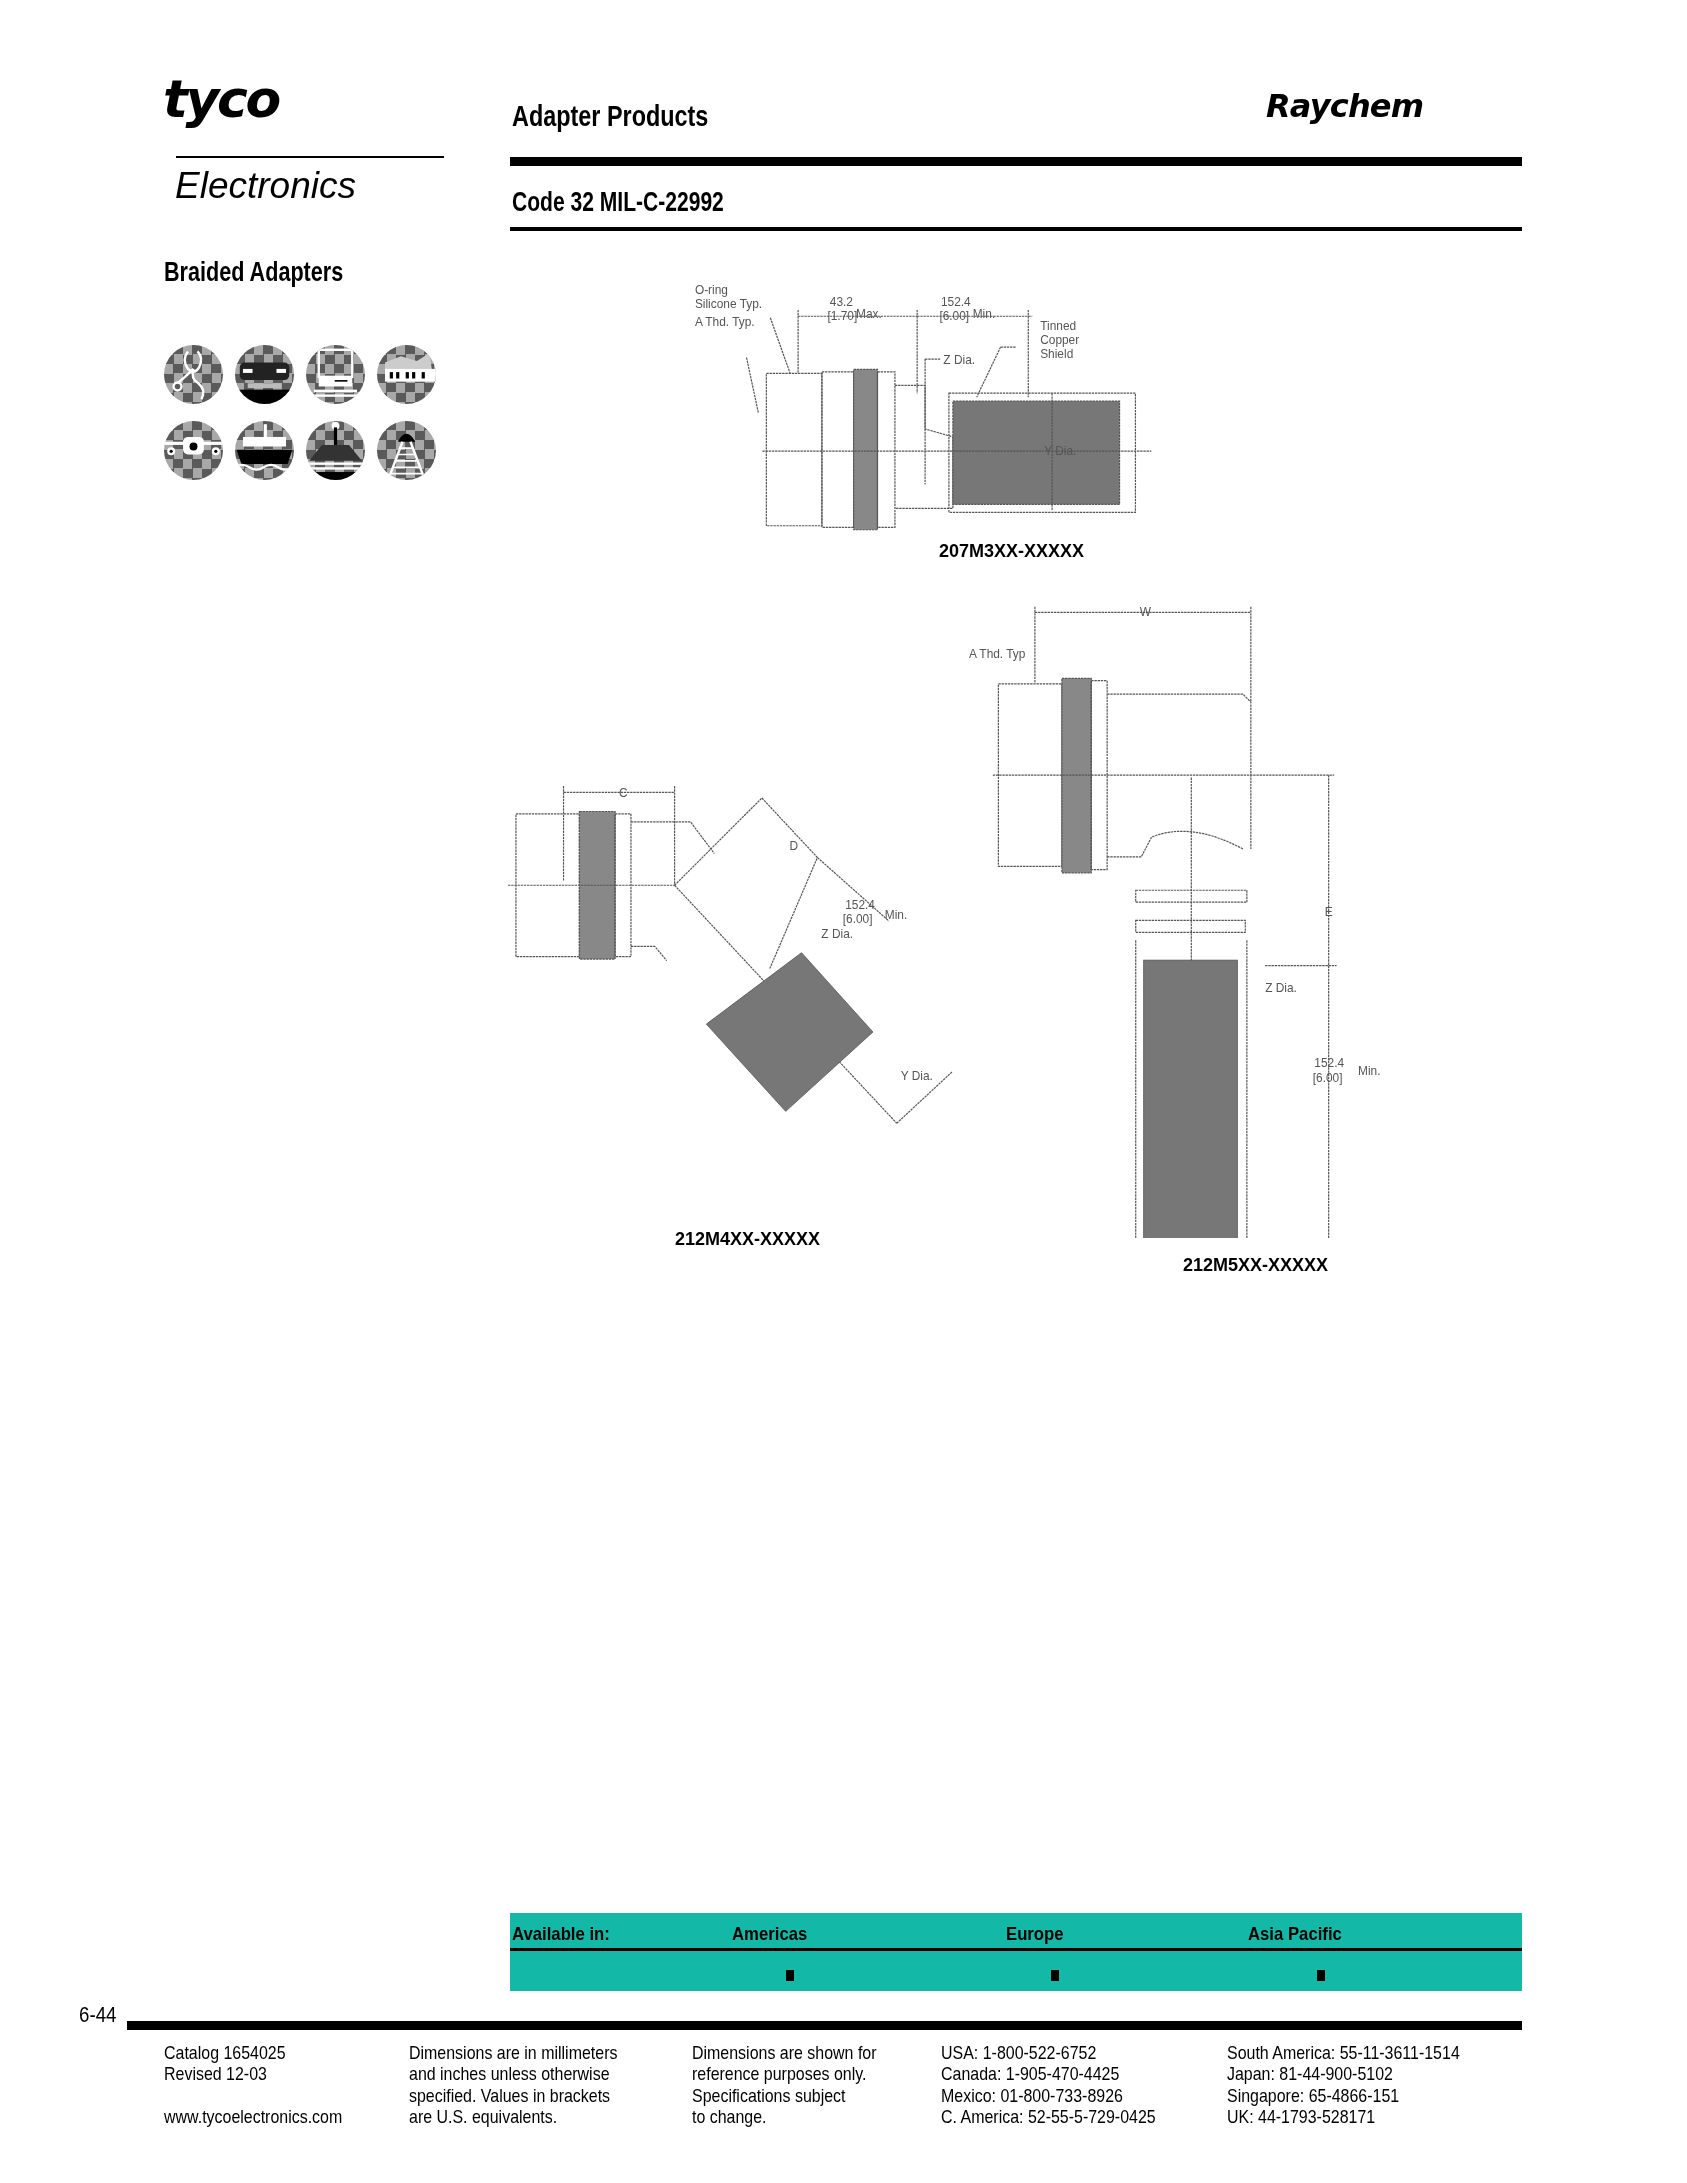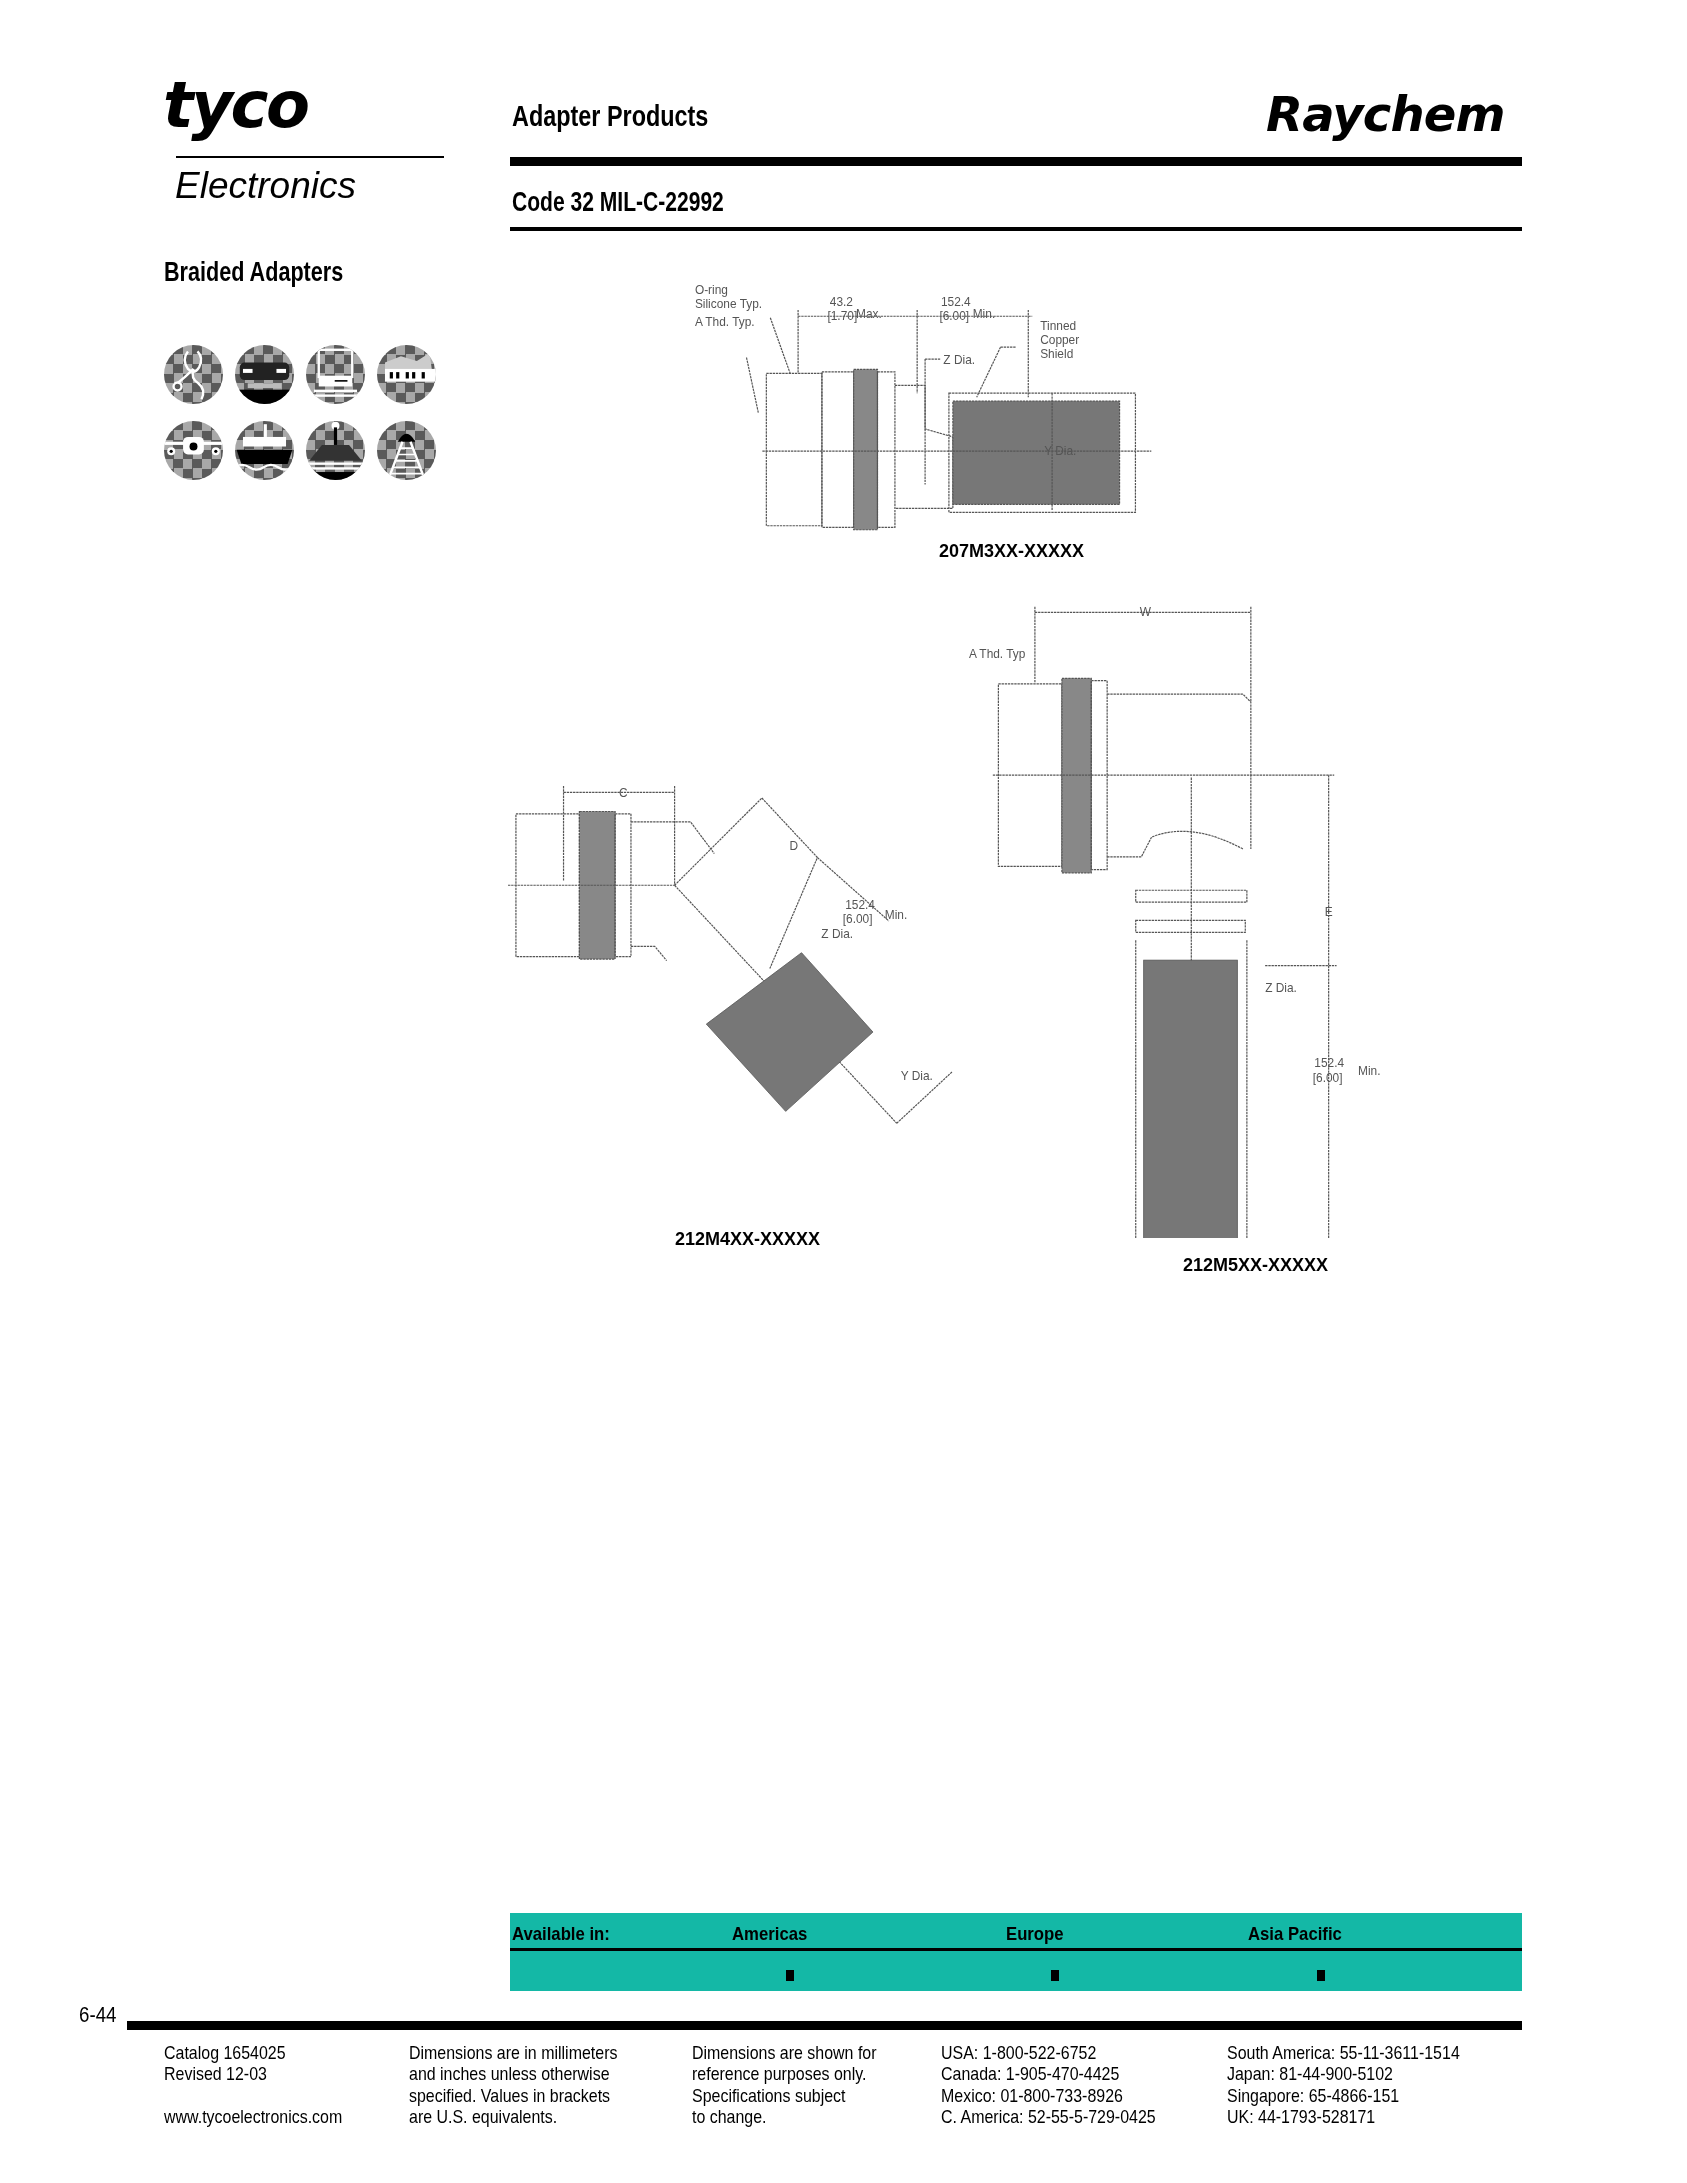--- a/index.html
+++ b/index.html
@@ -1,25 +1,25 @@
 <!DOCTYPE html>
 <html style="font-size:12.7px"><head>
 <meta charset="utf-8">
 <style>
   html, body { margin: 0; padding: 0; background: #ffffff; }
   body { width: 1687px; height: 2183px; position: relative; overflow: hidden;
          font-family: "Liberation Sans", sans-serif; color: #000; }
   .abs { position: absolute; }
 
   
-  .tyco-logo { left: 163px; top: 73px; font-size: 64px; font-weight: 900; font-style: italic;
+  .tyco-logo { left: 163px; top: 73px; font-size: 52px; font-weight: 900; font-style: italic;
                letter-spacing: -2.4px; line-height: 1; font-family: "DejaVu Sans", sans-serif; }
   .tyco-rule { left: 176px; top: 156px; width: 268px; height: 2.4px; background: #000; }
   .electronics { left: 175px; top: 167px; font-size: 37px; font-style: italic; line-height: 1; }
-  .raychem { left: 1266px; top: 90px; font-size: 48px; font-weight: bold; font-style: italic;
+  .raychem { left: 1266px; top: 90px; font-size: 32px; font-weight: bold; font-style: italic;
              line-height: 1; letter-spacing: -0.8px; font-family: "DejaVu Sans", sans-serif; }
 
   .title { left: 512px; top: 101px; font-size: 30px; font-weight: bold; line-height: 1;
            transform: scaleX(0.78); transform-origin: left top; }
   .thick-rule { left: 510px; top: 157px; width: 1012px; height: 8.7px; background: #000; }
   .subtitle { left: 512px; top: 189px; font-size: 27px; font-weight: bold; line-height: 1;
               transform: scaleX(0.78); transform-origin: left top; }
   .sub-rule { left: 510px; top: 227px; width: 1012px; height: 4px; background: #000; }
 
   .section-title { left: 164px; top: 259px; font-size: 27px; font-weight: bold; line-height: 1;

